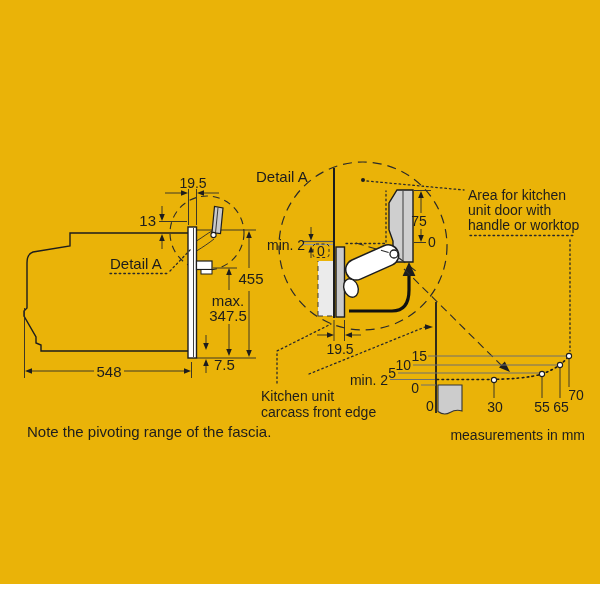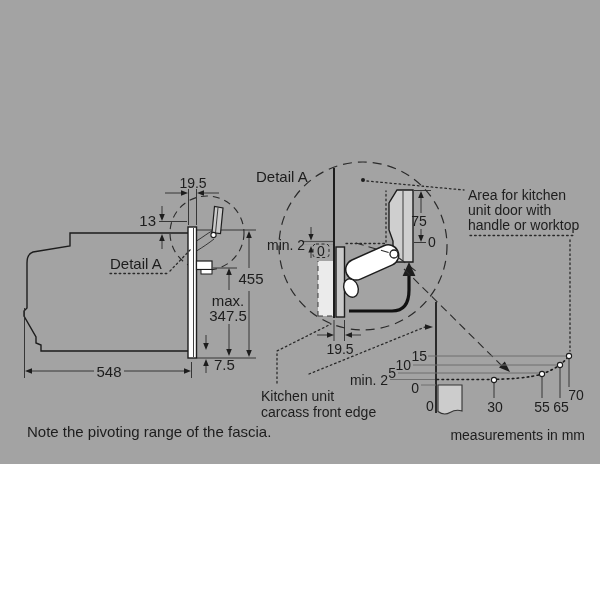--- a/index.html
+++ b/index.html
@@ -1,16 +1,16 @@
 <!DOCTYPE html>
 <html><head>
 <meta charset="utf-8">
 <style>
   html,body{margin:0;padding:0;background:#fff;}
-  .stage{position:relative;width:600px;height:464px;background:#a3a3a3;overflow:hidden;
+  .stage{position:relative;width:600px;height:584px;background:#eab308;overflow:hidden;
          font-family:"Liberation Sans", sans-serif;}
   svg{position:absolute;left:0;top:0;}
   text{font-family:"Liberation Sans", sans-serif;fill:#1d1d1d;}
   .dim{font-size:15px;}
   .dims{font-size:14px;}
   .note{font-size:15px;}
   .ln{stroke:#1d1d1d;stroke-width:1.4;fill:none;}
   .thin{stroke:#2a2a2a;stroke-width:0.9;fill:none;}
   .grid{stroke:#6f6f6f;stroke-width:1;fill:none;}
   .dash{stroke:#2a2a2a;stroke-width:1.1;fill:none;stroke-dasharray:8 5;}

